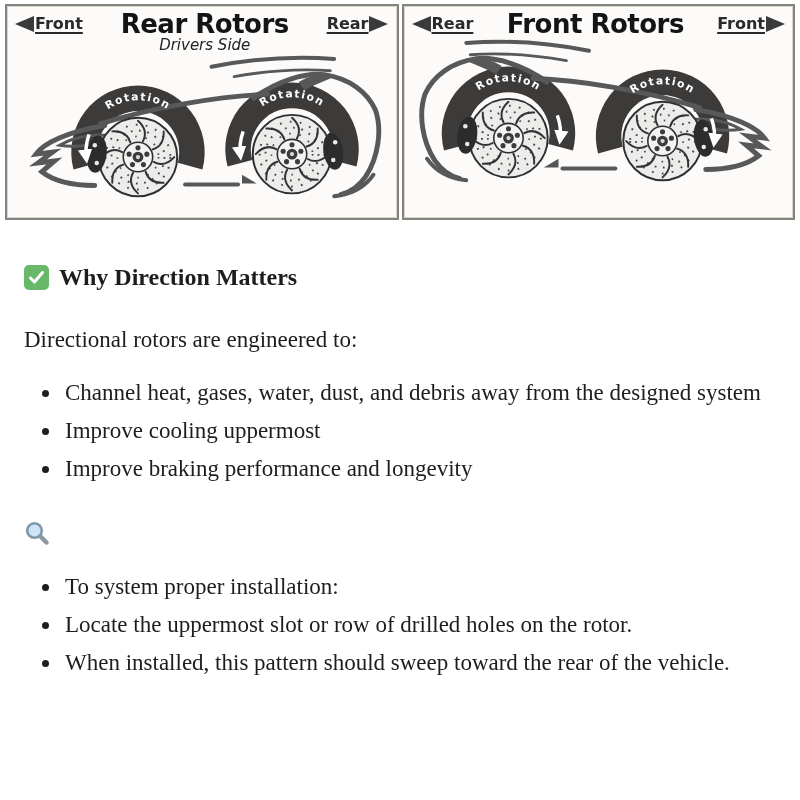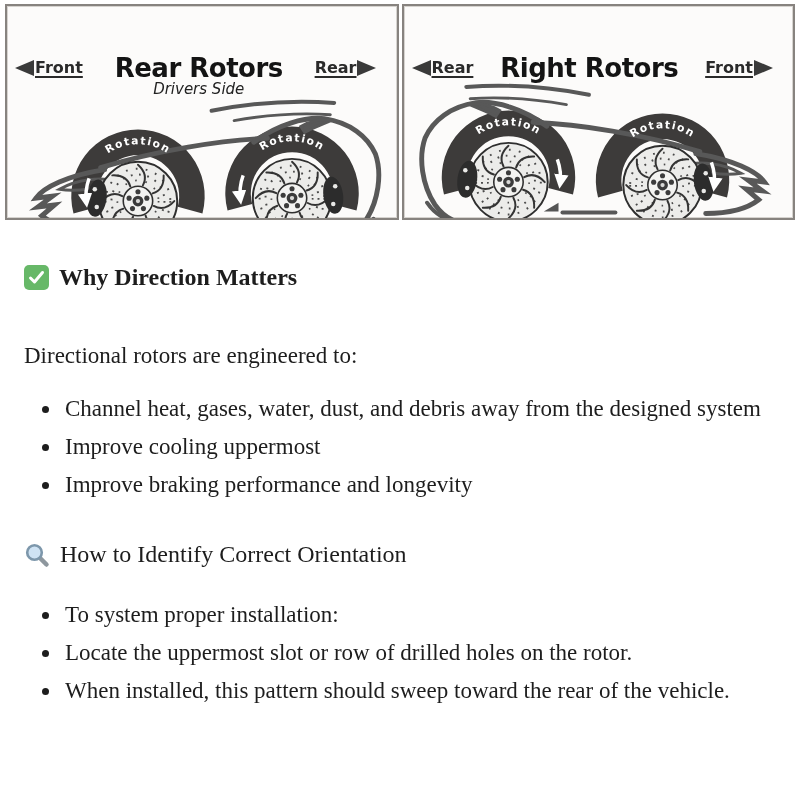--- a/index.html
+++ b/index.html
@@ -16,23 +16,22 @@
   .panel {
     flex: 1 1 0; height: 216px;
     border: 2px solid #87837f;
     box-shadow: inset 0 0 0 1px #d6d3cf;
     background: #fcfbfa;
     position: relative;
     overflow: hidden;
   }
   .panel-header {
     display: flex; justify-content: space-between; align-items: flex-start;
-    padding: 5px 20px 0 8px;
+    padding: 5px 8px 0 8px;
     font-family: "DejaVu Sans", "Liberation Sans", sans-serif;
-    margin-top: 44px;
   }
   .dir {
     display: flex; align-items: center; gap: 1px;
     margin-top: 3px;
     font-weight: bold; font-size: 16px; color: #2a2a2a;
   }
   .dir-text { text-decoration: underline; text-decoration-thickness: 2px; text-underline-offset: 3px; }
   .tri-left  { width:0; height:0; border-top:8px solid transparent; border-bottom:8px solid transparent; border-right:19px solid #3a3a3a; }
   .tri-right { width:0; height:0; border-top:8px solid transparent; border-bottom:8px solid transparent; border-left:19px solid #3a3a3a; }
   .panel-titles { text-align: center; line-height: 1.05; }
@@ -44,21 +43,21 @@
 
   
   .article { padding: 10px 24px 0 24px; font-size: 23px; line-height: 1.57; }
   .intro { margin-top: 8px; }
   .sec-heading {
     display: flex; align-items: center; gap: 10px;
     margin-top: 29px;
     font-size: 24px; font-weight: bold;
   }
   .sec-heading.normal { font-weight: normal; margin-top: 33px; }
-  .lead { margin-top: 41px; }
+  .lead { margin-top: 25px; }
   ul { margin-top: 17px; padding-left: 38px; }
   li { padding-left: 3px; margin-bottom: 2px; }
   ul.second { margin-top: 23px; }
   
   .check-emoji {
     width: 25px; height: 25px; flex: 0 0 25px;
     background: #67b868; border-radius: 5px;
     display: inline-flex; align-items: center; justify-content: center;
   }
   .check-emoji svg { display: block; }
@@ -162,21 +161,21 @@
     </svg>
   </div>
 
   <div class="panel">
     <div class="panel-header">
       <div class="dir">
         <span class="tri-left"></span>
         <span class="dir-text">Rear</span>
       </div>
       <div class="panel-titles">
-        <div class="panel-title">Right Rotors</div>
+        <div class="panel-title">Front Rotors</div>
       </div>
       <div class="dir">
         <span class="dir-text">Front</span>
         <span class="tri-right"></span>
       </div>
     </div>
     <svg class="car-svg" viewBox="0 0 390 160">
       <g transform="translate(390,0) scale(-1,1)">
           <use href="#carbody"></use>
         </g>
@@ -211,21 +210,20 @@
     <li>Improve braking performance and longevity</li>
   </ul>
 
   <div class="sec-heading normal">
     <span class="mag-emoji">
       <svg width="26" height="26" viewBox="0 0 26 26">
         <line x1="16" y1="16" x2="22.5" y2="22.5" stroke="#8e979e" stroke-width="4.5" stroke-linecap="round"></line>
         <circle cx="10.5" cy="10.5" r="7.3" fill="#cfe3f4" stroke="#7d97ab" stroke-width="2.6"></circle>
       </svg>
     </span>
-    <span>How to Identify Correct Orientation</span>
   </div>
 
   <ul class="second">
     <li>To system proper installation:</li>
     <li>Locate the uppermost slot or row of drilled holes on the rotor.</li>
     <li>When installed, this pattern should sweep toward the rear of the vehicle.</li>
   </ul>
 </div>
 
 </body></html>

